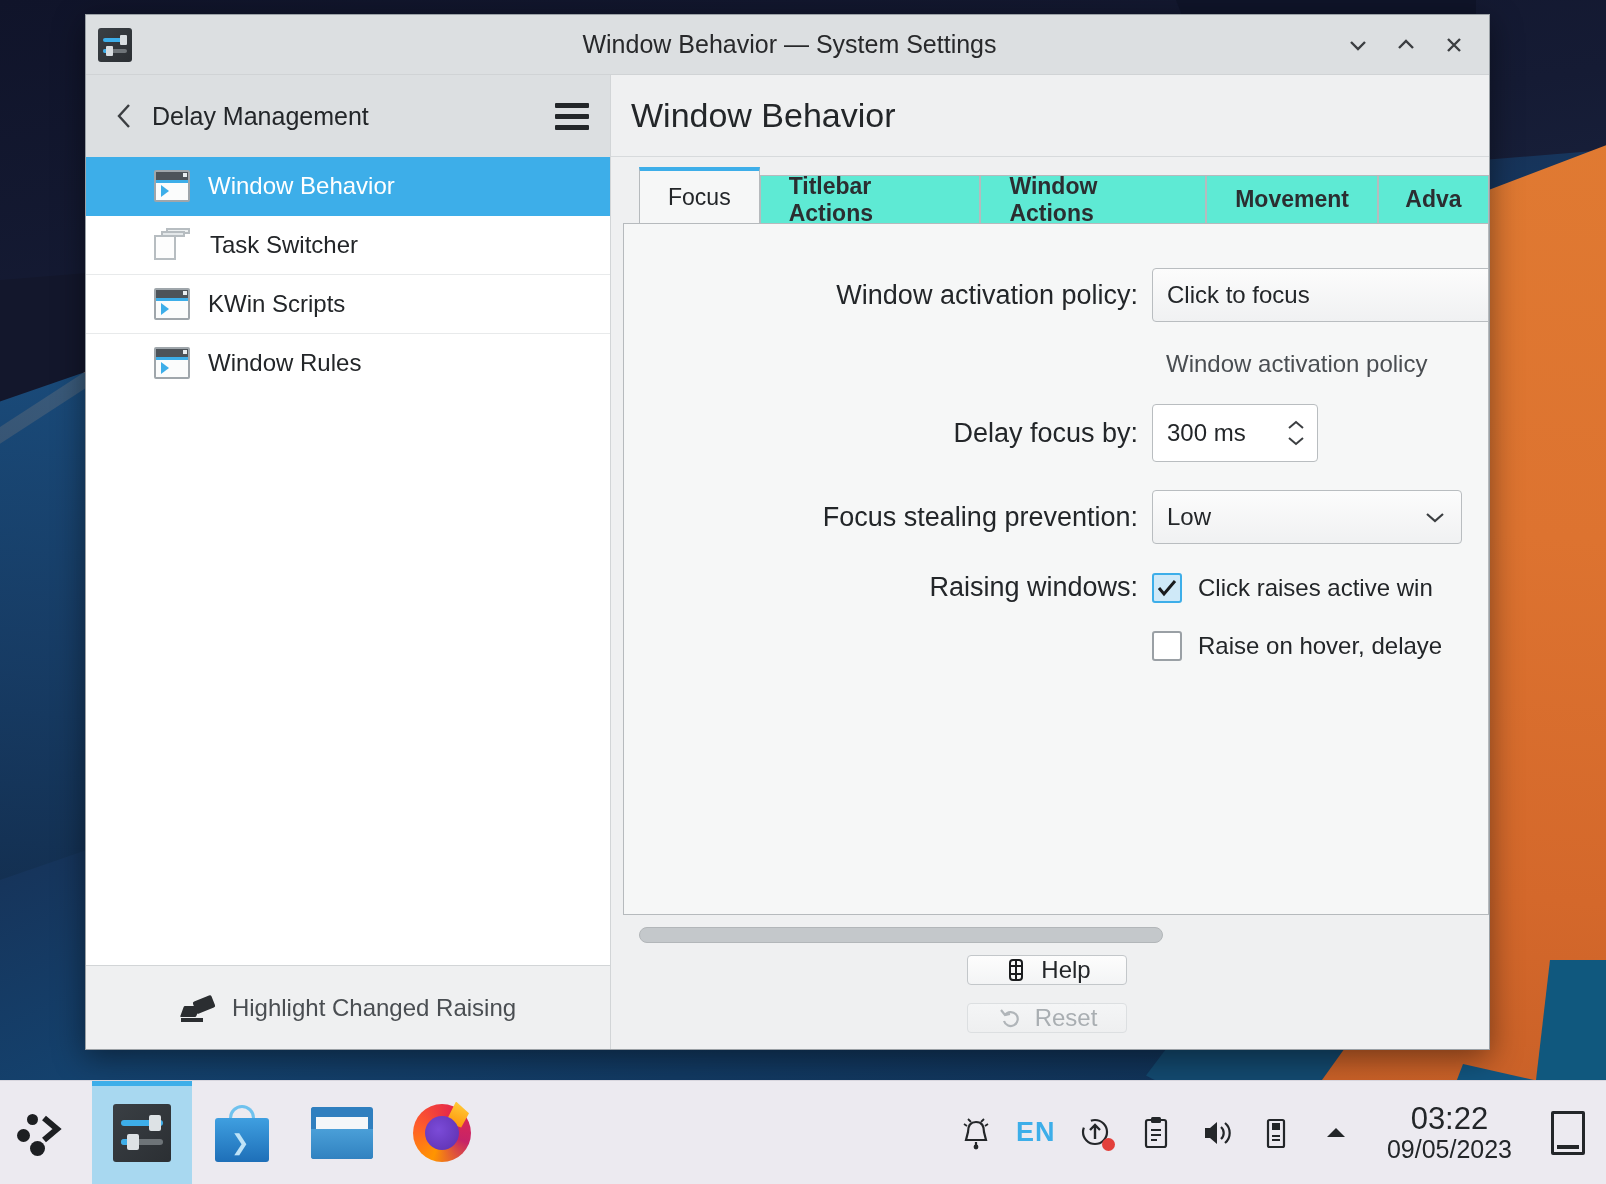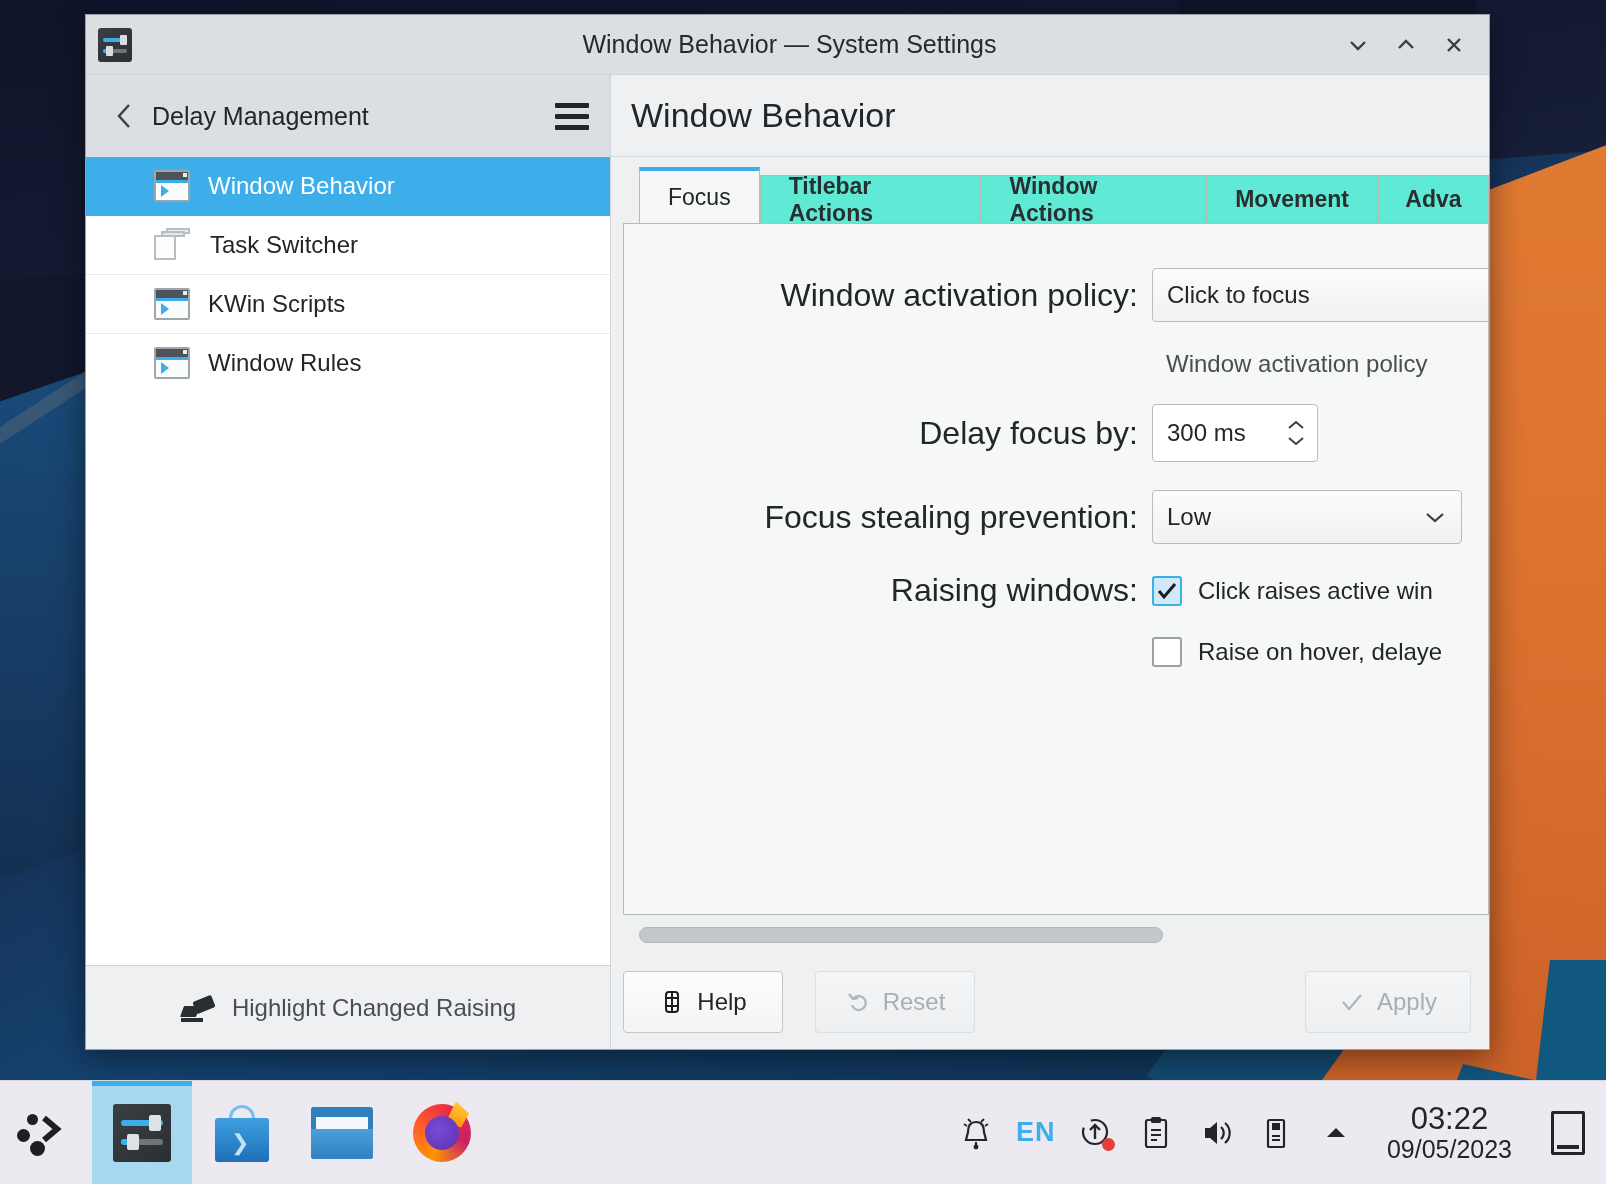--- a/index.html
+++ b/index.html
@@ -236,21 +236,21 @@
     overflow: hidden;
   }
 
   .form {
     padding: 44px 0 0 0;
     display: flex; flex-direction: column; gap: 0;
   }
   .frow { display: flex; align-items: center; margin-bottom: 28px; }
   .flabel {
     width: 528px; text-align: right; padding-right: 14px;
-    font-size: 32px; color: #232629; flex: none;
+    font-size: 27px; color: #232629; flex: none;
   }
   .fctl { display: flex; align-items: center; }
 
   .combo {
     height: 54px; min-width: 310px;
     background: linear-gradient(180deg,#fcfcfc,#f0f1f2);
     border: 1px solid #b9bdc0; border-radius: 4px;
     display: flex; align-items: center;
     padding: 0 14px; font-size: 24px; color: #232629;
     position: relative;
@@ -299,21 +299,21 @@
   }
   .hscroll-thumb {
     height: 16px; width: 524px;
     background: #c4c8cb; border: 1px solid #b2b6b9; border-radius: 8px;
   }
 
   
   .content-footer {
     height: 94px; min-height: 94px;
     display: flex; align-items: center;
-    padding: 0 18px 0 12px; gap: 32px;
+    padding: 0 18px 0 12px; gap: 18px; flex-direction: column;
   }
   .btn {
     height: 62px; min-width: 160px; padding: 0 22px;
     display:flex; align-items:center; justify-content:center; gap: 12px;
     font-size: 24px; border-radius: 4px;
     border: 1px solid #c3c7ca;
     background: linear-gradient(180deg,#fdfdfd,#f3f4f5);
     color: #232629;
   }
   .btn.disabled {

